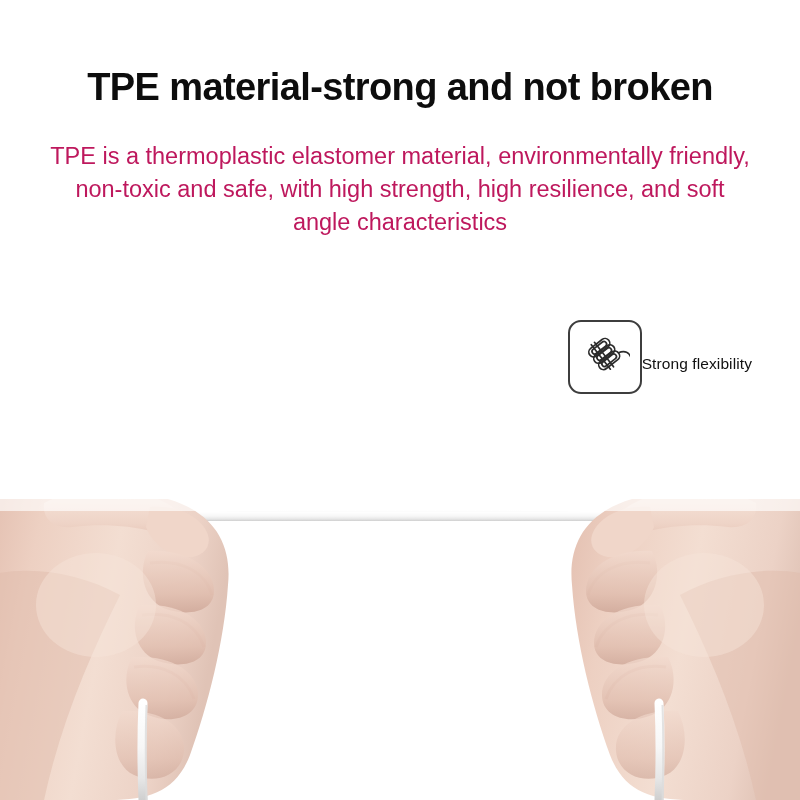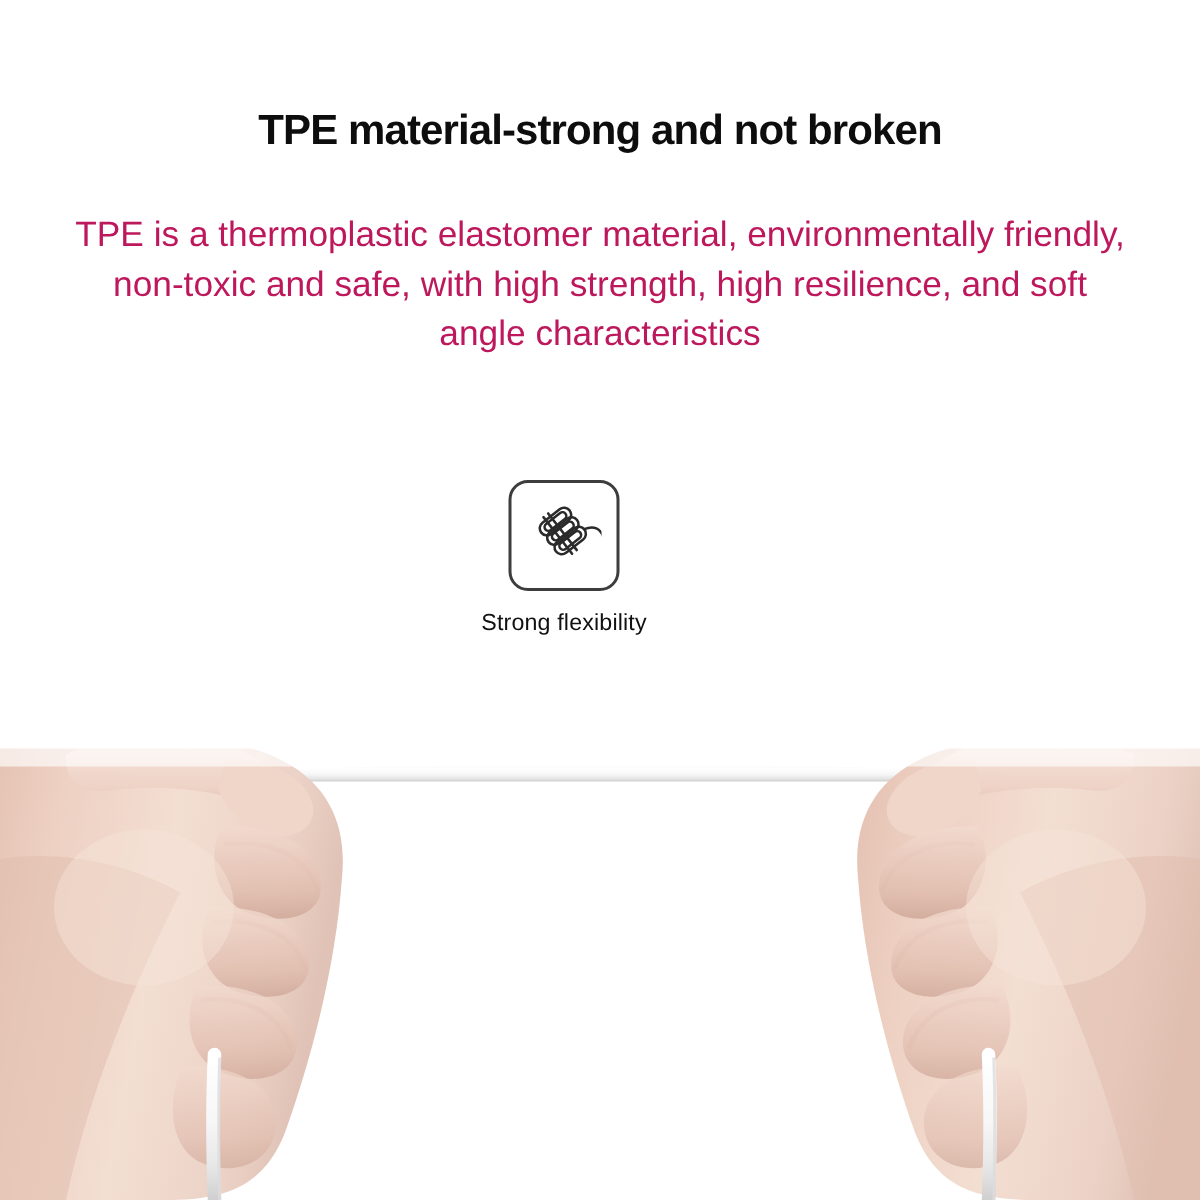--- a/index.html
+++ b/index.html
@@ -18,21 +18,21 @@
 
   
   .headline {
     position: absolute;
     left: 0;
     top: 64px;
     width: 800px;
     text-align: center;
     font-family: "Liberation Sans", sans-serif;
     font-weight: bold;
-    font-size: 28px;
+    font-size: 38px;
     letter-spacing: -0.6px;
     color: #0d0d0d;
     line-height: 46px;
     white-space: nowrap;
   }
   .subcopy {
     position: absolute;
     left: 50px;
     top: 140px;
     width: 700px;
@@ -44,22 +44,23 @@
     line-height: 33px;
   }
 
   
   .feature {
     position: absolute;
     left: 0;
     top: 320px;
     width: 752px;
     display: flex;
-    flex-direction: column;
+    flex-direction: row;
     align-items: center;
+    justify-content: flex-end;
   }
   .badge-box {
     width: 70px;
     height: 70px;
     border: 2.2px solid #3d3d3d;
     border-radius: 13px;
     display: flex;
     align-items: center;
     justify-content: center;
     background: #ffffff;

